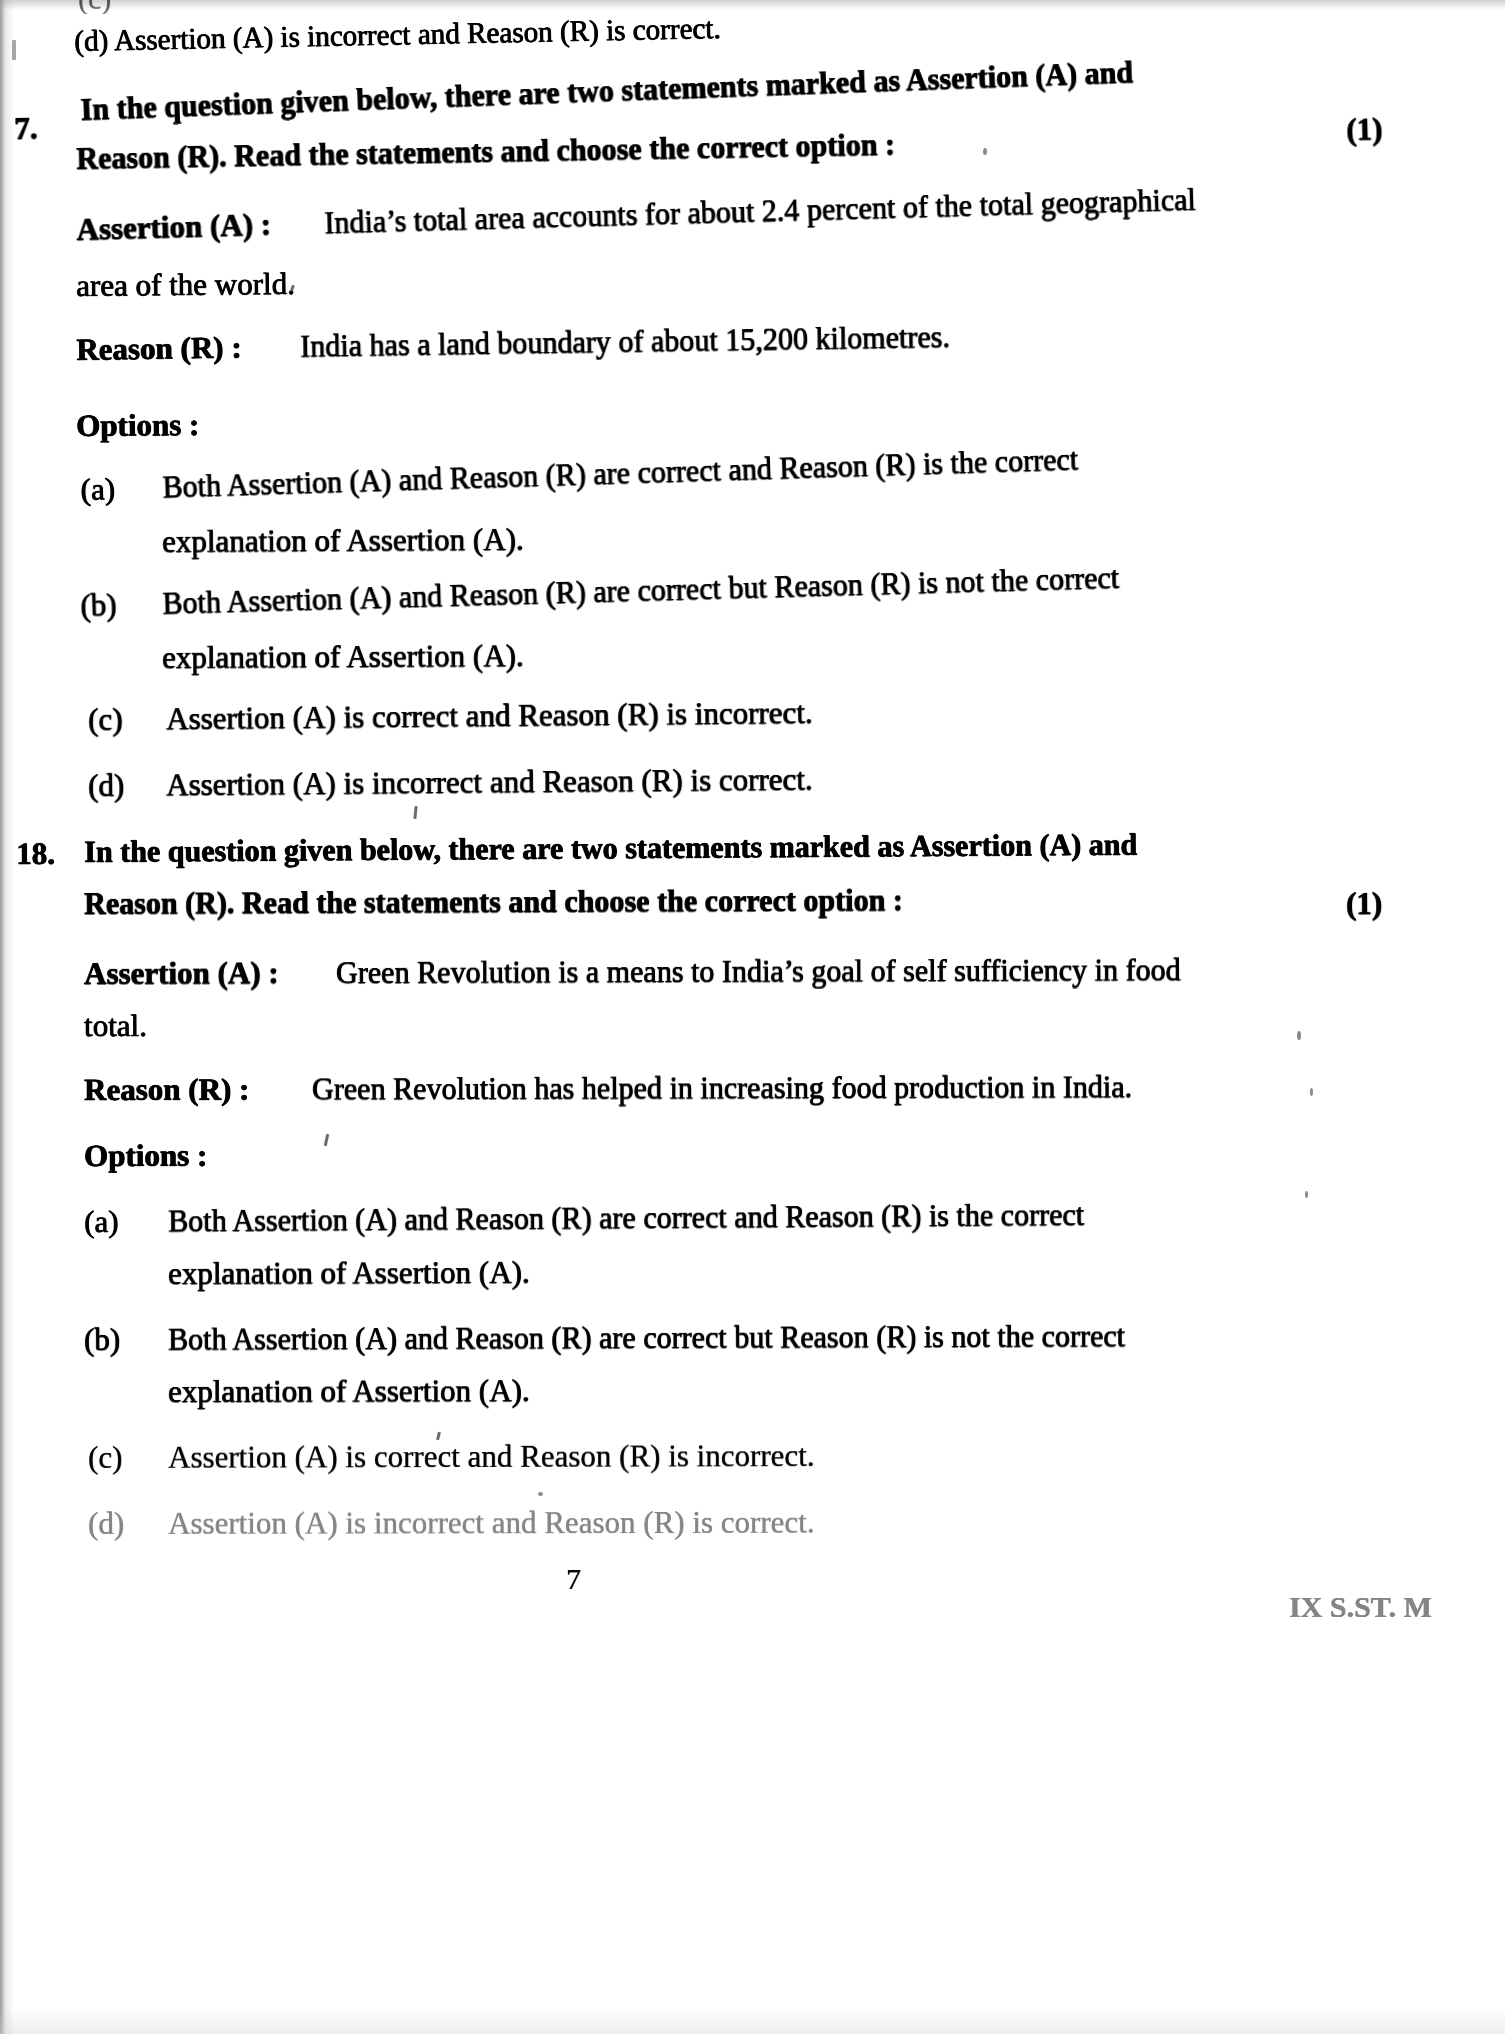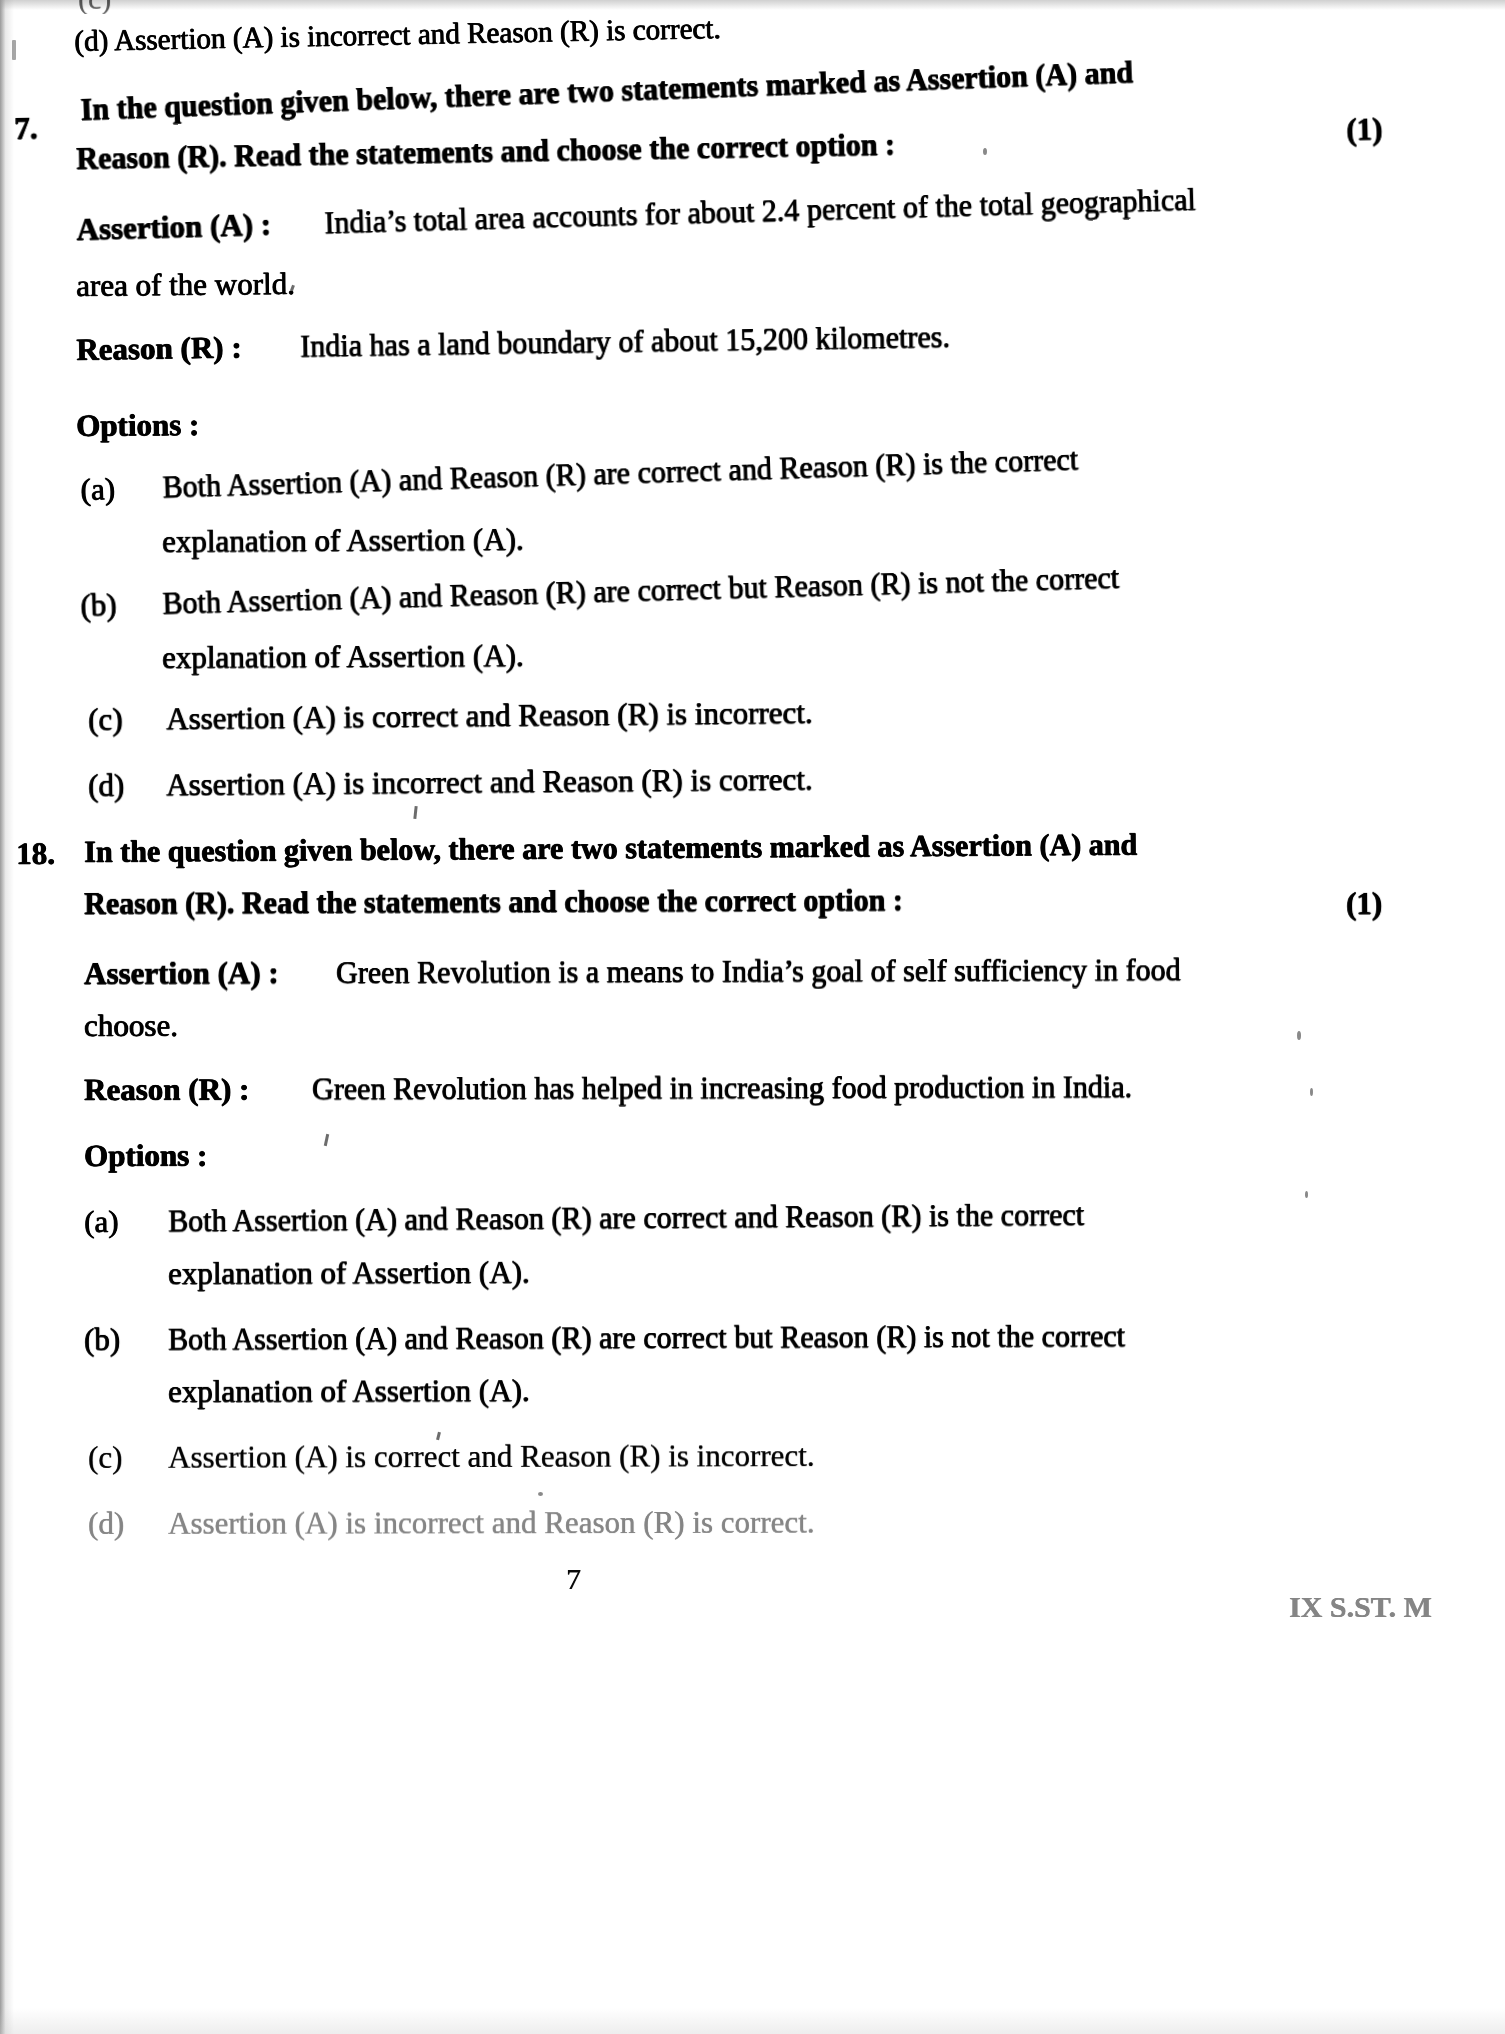--- a/index.html
+++ b/index.html
@@ -201,21 +201,21 @@
     <div class="skew" style="left:84px; top:886px; transform: rotate(-0.25deg);">
       <span class="ln b ink-heavy cond" style="left:0; top:0; font-size:31px;">Reason (R). Read the statements and choose the correct option :</span>
     </div>
 
     <div class="skew" style="left:84px; top:956px; transform: rotate(-0.2deg);">
       <span class="ln b ink-heavy" style="left:0; top:0; font-size:31px;">Assertion (A) :</span>
       <span class="ln ink-heavy cond" style="left:252px; top:0; font-size:31px;">Green Revolution is a means to India’s goal of self sufficiency in food</span>
     </div>
 
     <div class="skew" style="left:84px; top:1008px; transform: rotate(-0.15deg);">
-      <span class="ln ink-heavy" style="left:0; top:0; font-size:31px;">choose.</span>
+      <span class="ln ink-heavy" style="left:0; top:0; font-size:31px;">total.</span>
     </div>
 
     <div class="skew" style="left:84px; top:1072px; transform: rotate(-0.15deg);">
       <span class="ln b ink-heavy" style="left:0; top:0; font-size:31px;">Reason (R) :</span>
       <span class="ln ink-heavy cond" style="left:228px; top:0; font-size:31px;">Green Revolution has helped in increasing food production in India.</span>
     </div>
 
     <div class="skew" style="left:84px; top:1138px; transform: rotate(-0.15deg);">
       <span class="ln b ink-heavy" style="left:0; top:0; font-size:31px;">Options :</span>
     </div>

